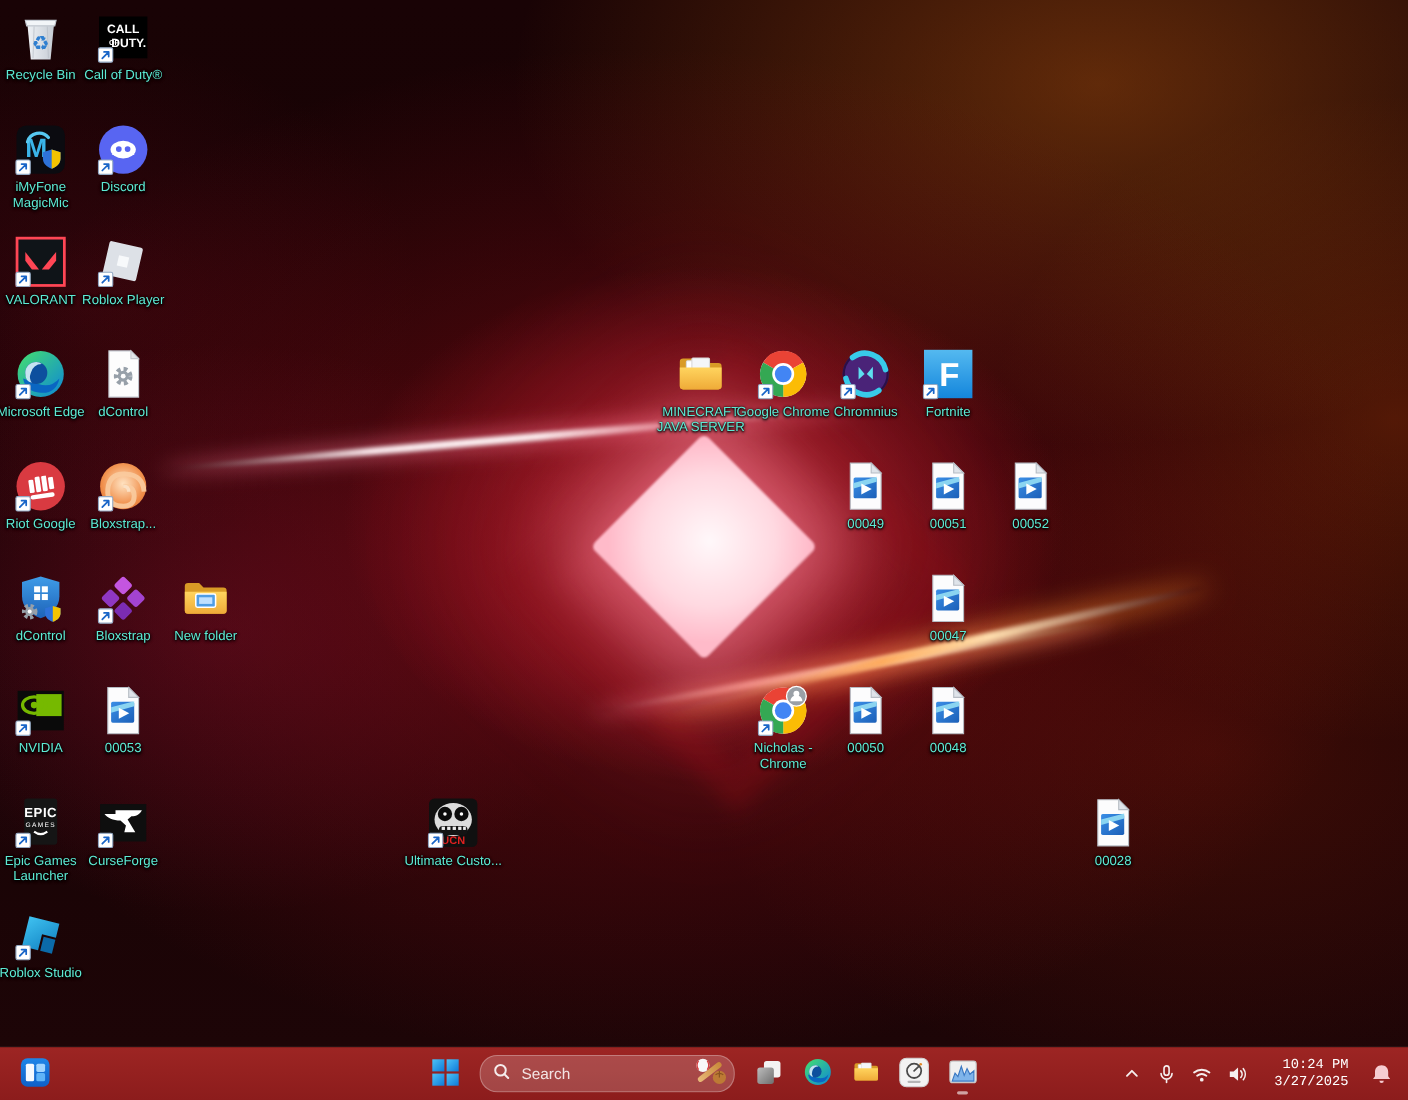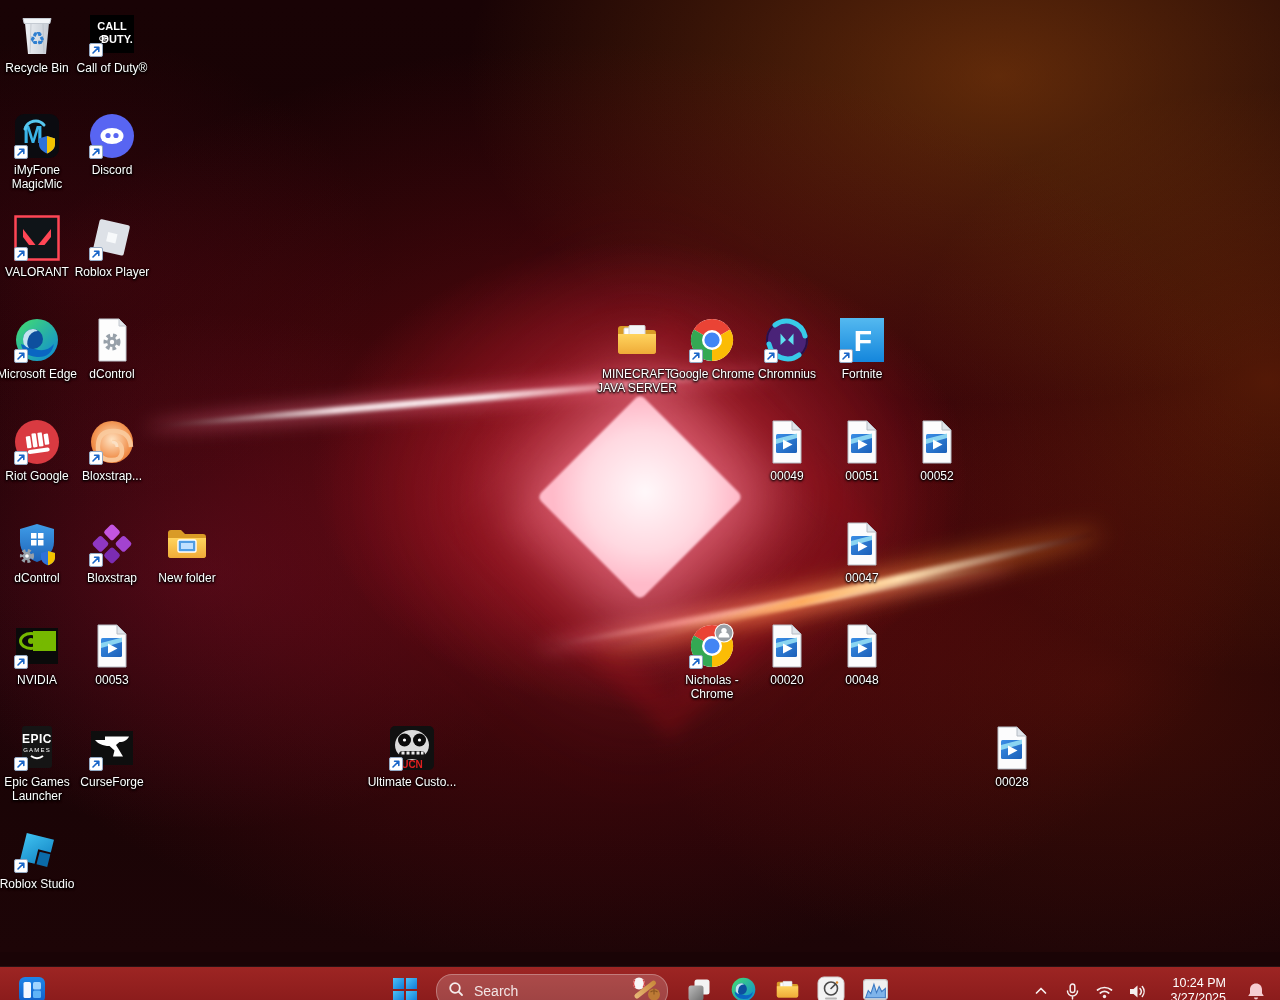--- a/index.html
+++ b/index.html
@@ -29,26 +29,26 @@
   #dshadow{position:absolute;left:520px;top:377px;width:240px;height:240px;transform:rotate(45deg);
       border:30px solid rgba(122,8,18,.45);filter:blur(9px);}
   #diamond{position:absolute;left:567px;top:424px;width:146px;height:146px;transform:rotate(45deg);
       border-radius:6px;filter:blur(1px);
       background:radial-gradient(circle at 50% 45%,#fff8fa,#ffd9e1 55%,#ffbac9 85%);
       box-shadow:0 0 60px 25px rgba(255,150,170,.5),0 0 130px 65px rgba(232,62,84,.35);}
   
   .dicon{position:absolute;width:90px;display:flex;flex-direction:column;align-items:center;cursor:default;}
   .art{width:48px;height:48px;position:relative;flex:0 0 48px;}
   .art svg{display:block;}
-  .lbl{margin-top:3px;font-size:12px;line-height:14px;color:#ffffff;text-align:center;max-width:90px;
+  .lbl{margin-top:3px;font-size:12px;line-height:14px;color:#5eead4;text-align:center;max-width:90px;
        text-shadow:0 1px 2px #000,0 1px 3px rgba(0,0,0,.95),0 0 2px rgba(0,0,0,.8);}
   .sc{position:absolute;left:1px;bottom:1px;width:14px;height:14px;background:#fff;border:1px solid #93a9c4;
       border-radius:2px;box-sizing:border-box;}
   
-  #taskbar{position:absolute;left:0;right:0;bottom:0;height:33px;
+  #taskbar{position:absolute;left:0;right:0;bottom:0;height:48px;
       background:linear-gradient(#9d2523,#8c1c1c);box-shadow:0 -1px 0 rgba(255,255,255,.06);}
   .tb-btn{width:40px;height:40px;border-radius:5px;display:flex;align-items:center;justify-content:center;
       background:transparent;border:none;padding:0;position:relative;}
   #widgets-btn{position:absolute;left:12px;top:4px;}
   .tb-center{position:absolute;left:50%;top:4px;transform:translateX(-50%);display:flex;align-items:center;gap:4px;}
   #search-pill{width:214px;height:32px;border-radius:16px;background:rgba(255,255,255,.18);
       border:1px solid rgba(255,255,255,.28);display:flex;align-items:center;padding:0 5px 0 11px;margin:0 7px;box-sizing:content-box;}
   #search-pill input{flex:1;background:transparent;border:none;outline:none;color:#fff;font-size:14px;
       font-family:"Liberation Sans",sans-serif;margin-left:8px;min-width:0;}
   #search-pill input::placeholder{color:#f7eded;opacity:.95;}
@@ -561,21 +561,21 @@
   </div>
   <div class="lbl">Nicholas - Chrome</div>
 </div>
 
 <div class="dicon" style="left:742px;top:622px">
   <div class="art">
       <svg width="48" height="48">
         <use href="#sym-video"></use>
       </svg>
     </div>
-  <div class="lbl">00020</div>
+  <div class="lbl">00050</div>
 </div>
 
 <div class="dicon" style="left:817px;top:622px">
   <div class="art">
       <svg width="48" height="48">
         <use href="#sym-video"></use>
       </svg>
     </div>
   <div class="lbl">00048</div>
 </div>
@@ -728,21 +728,21 @@
         <path d="M3.5 8 a11 11 0 0 1 14 0 M6.3 11 a7 7 0 0 1 8.4 0" fill="none" stroke="#f5eeee" stroke-width="1.7" stroke-linecap="round"></path>
         <circle cx="10.5" cy="14.5" r="1.7" fill="#f5eeee"></circle>
       </svg>
     </button>
     <button class="tray-btn">
       <svg width="21" height="19" viewBox="0 0 21 19">
         <polygon points="3,7 6.5,7 10.5,3.5 10.5,15.5 6.5,12 3,12" fill="#f5eeee"></polygon>
         <path d="M13 6.5 a4.5 4.5 0 0 1 0 6 M15.3 4.5 a8 8 0 0 1 0 10" fill="none" stroke="#f5eeee" stroke-width="1.5" stroke-linecap="round"></path>
       </svg>
     </button>
-    <button id="clock" style="background:none;border:none;font-family:Liberation Sans, sans-serif;">
+    <button id="clock" style="background:none;border:none;font-family:Liberation Mono, monospace;">
       <div>10:24 PM</div>
       <div>3/27/2025</div>
     </button>
     <button class="tray-btn">
       <svg width="20" height="20" viewBox="0 0 20 20">
         <path d="M10 2.5 c3.6 0 6 2.6 6 6 v3.8 l1.8 2.7 H2.2 L4 12.3 V8.5 c0 -3.4 2.4 -6 6 -6 z" fill="#f6ccd1"></path>
         <path d="M8 16.5 a2 2 0 0 0 4 0 z" fill="#f6ccd1"></path>
       </svg>
     </button>
   </div>

